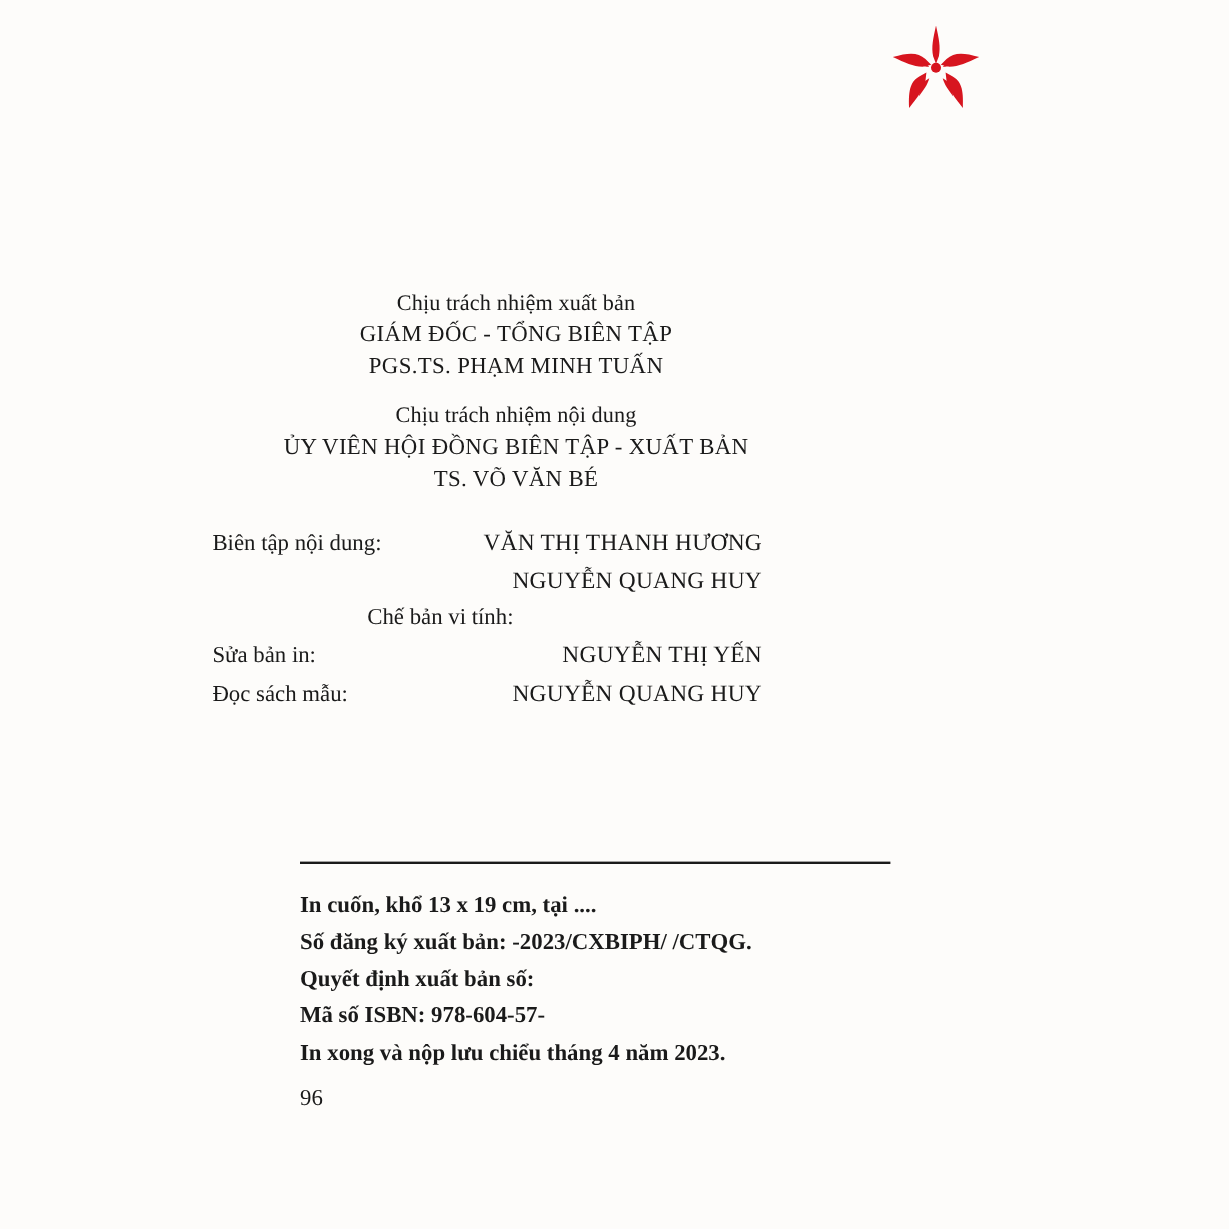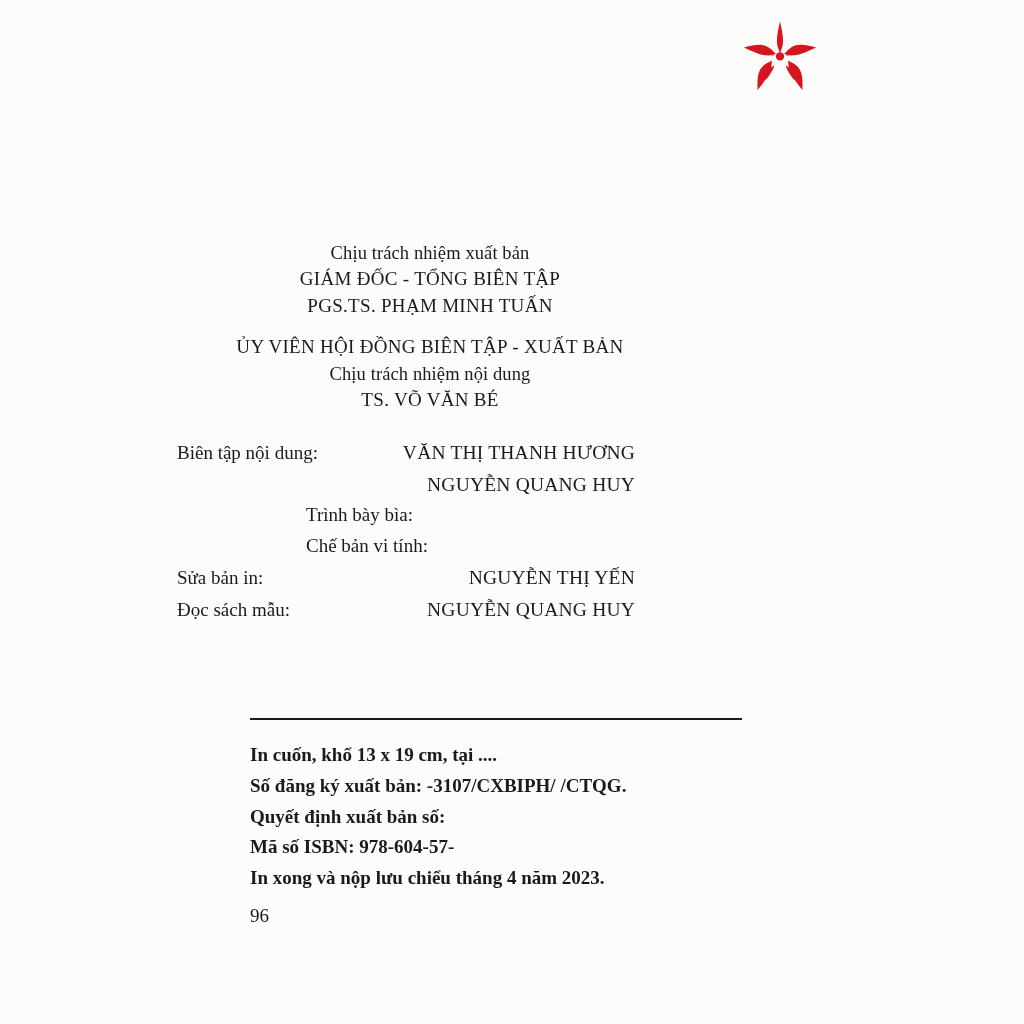--- a/index.html
+++ b/index.html
@@ -136,55 +136,54 @@
     </svg>
   </div>
 
   <div class="imprint">
     <div class="line role-small">Chịu trách nhiệm xuất bản</div>
     <div class="line role-caps">GIÁM ĐỐC - TỔNG BIÊN TẬP</div>
     <div class="line role-caps">PGS.TS. PHẠM MINH TUẤN</div>
 
     <div class="gap-block"></div>
 
+    <div class="line role-small">Chịu trách nhiệm nội dung</div>
     <div class="line role-caps">ỦY VIÊN HỘI ĐỒNG BIÊN TẬP - XUẤT BẢN</div>
-    <div class="line role-small">Chịu trách nhiệm nội dung</div>
     <div class="line role-caps">TS. VÕ VĂN BÉ</div>
   </div>
 
   <div class="credits">
     <div class="credit-row">
       <span class="credit-label">Biên tập nội dung:</span>
       <span class="credit-value">VĂN THỊ THANH HƯƠNG</span>
     </div>
     <div class="credit-row">
       <span class="credit-label"></span>
       <span class="credit-value">NGUYỄN QUANG HUY</span>
     </div>
     <div class="credit-row">
-      <span class="credit-label">Trình bày bìa:</span>
     </div>
     <div class="credit-row">
       <span class="credit-label">Chế bản vi tính:</span>
     </div>
     <div class="credit-row">
       <span class="credit-label">Sửa bản in:</span>
       <span class="credit-value">NGUYỄN THỊ YẾN</span>
     </div>
     <div class="credit-row">
       <span class="credit-label">Đọc sách mẫu:</span>
       <span class="credit-value">NGUYỄN QUANG HUY</span>
     </div>
   </div>
 
   <div class="rule"></div>
 
   <div class="colophon">
     <div class="cline">In cuốn, khổ 13 x 19 cm, tại ....</div>
-    <div class="cline">Số đăng ký xuất bản: -3107/CXBIPH/ /CTQG.</div>
+    <div class="cline">Số đăng ký xuất bản: -2023/CXBIPH/ /CTQG.</div>
     <div class="cline">Quyết định xuất bản số:</div>
     <div class="cline">Mã số ISBN: 978-604-57-</div>
     <div class="cline">In xong và nộp lưu chiểu tháng 4 năm 2023.</div>
   </div>
 
   <div class="page-number">96</div>
 
 </div>
 
 </body></html>

